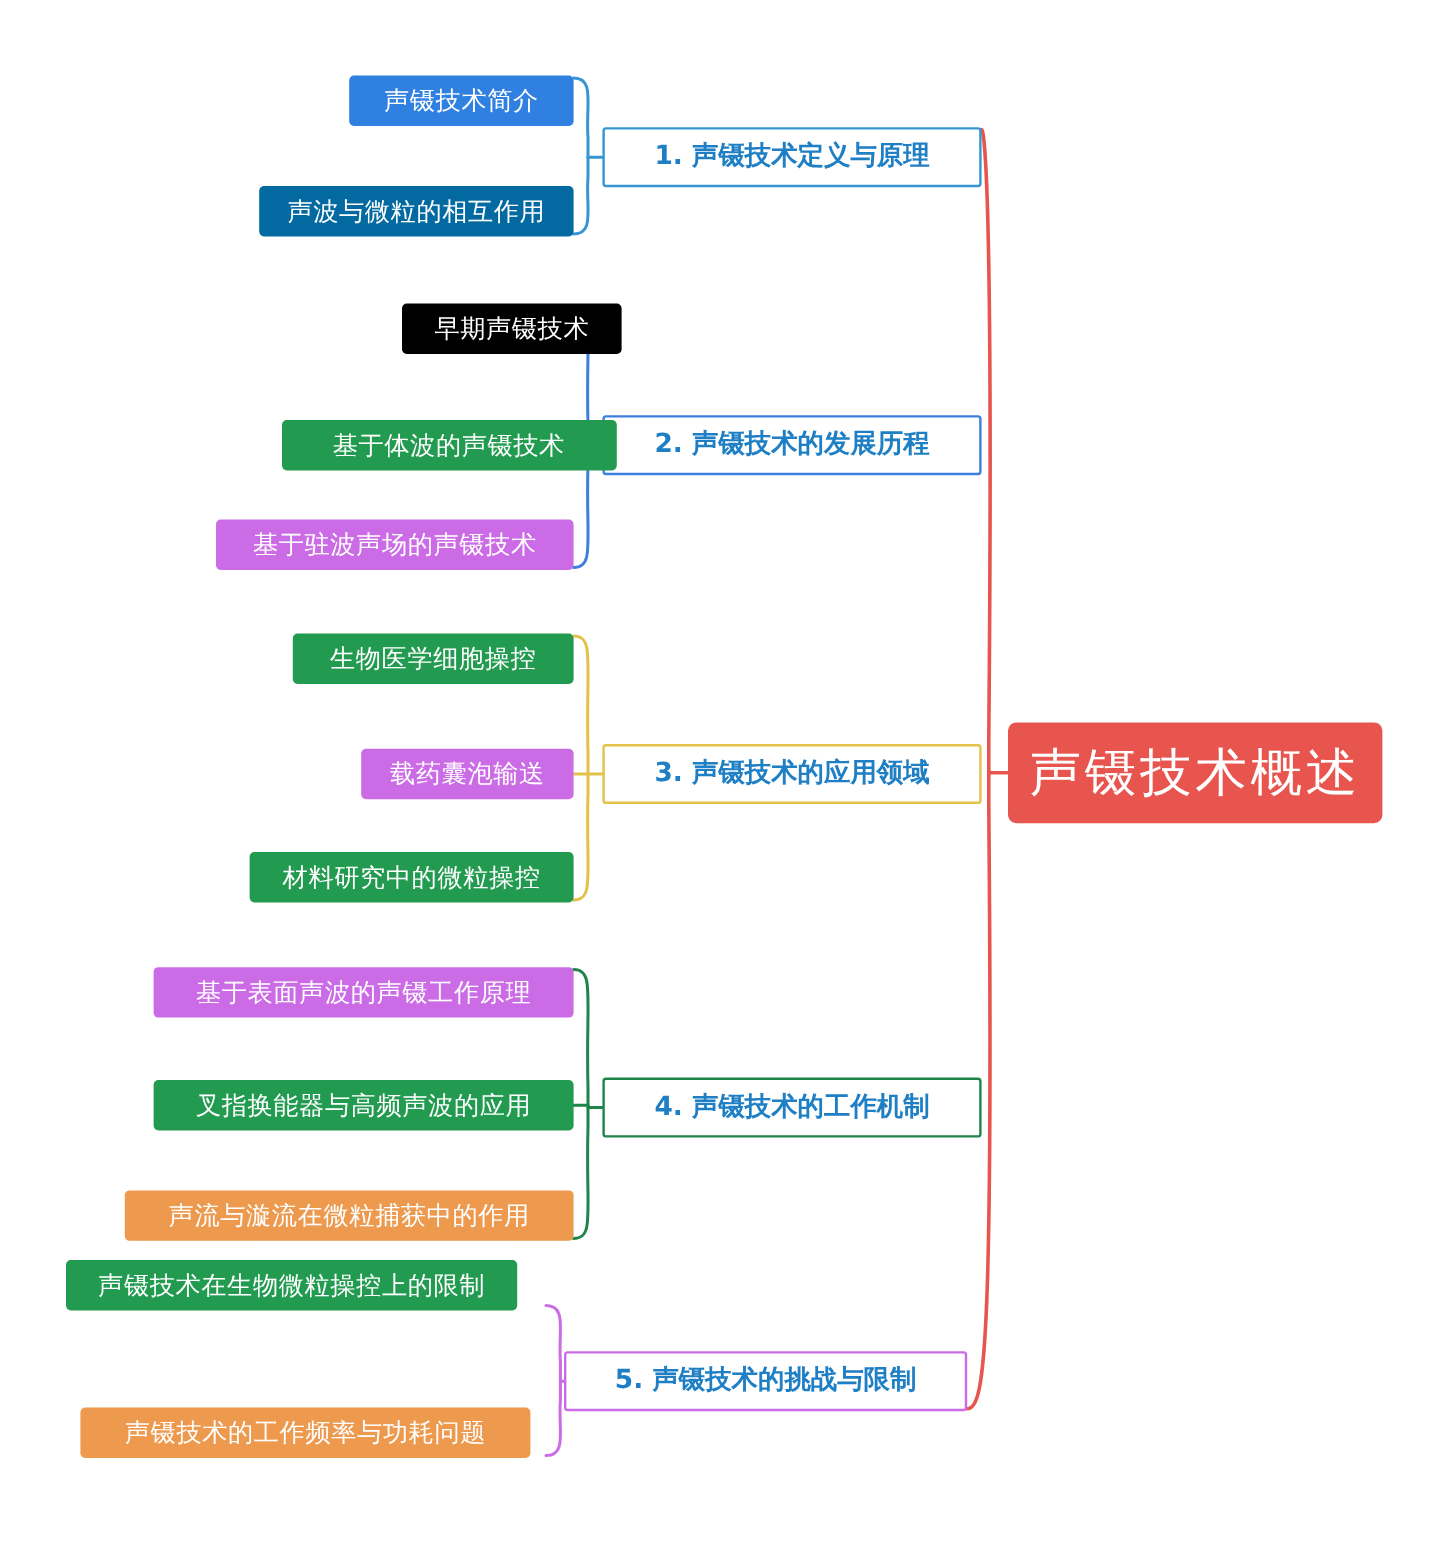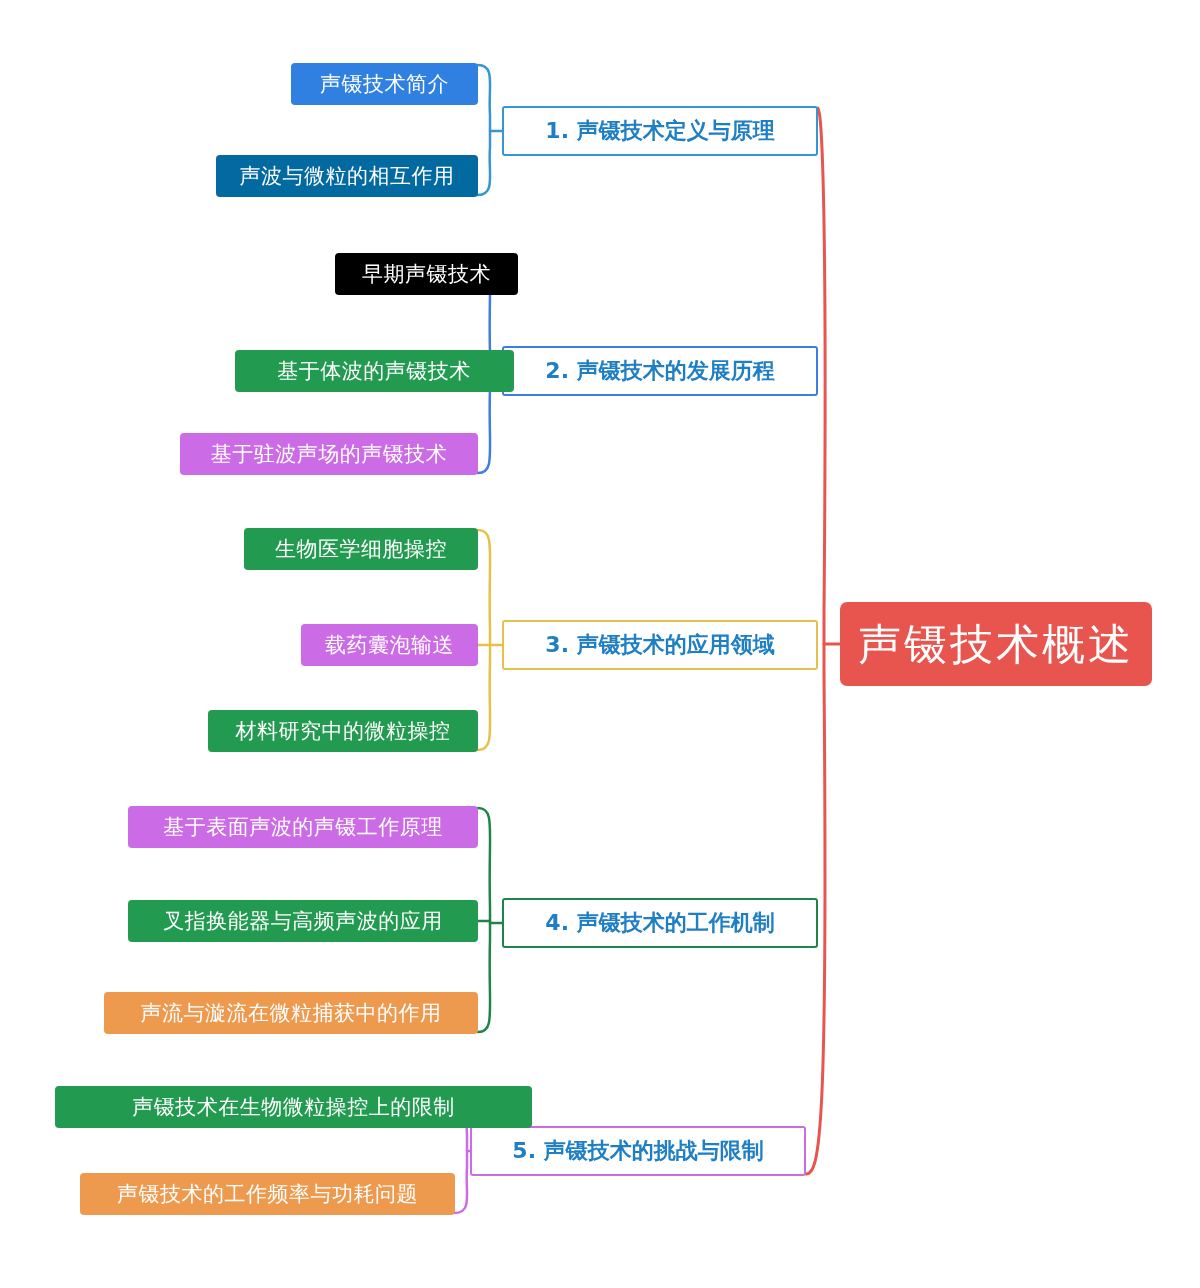--- a/index.html
+++ b/index.html
@@ -102,16 +102,16 @@
     <div class="node leaf" style="left: 180px; top: 433px; width: 298px; height: 42px; background: rgb(203, 108, 230);">基于驻波声场的声镊技术</div>
     <div class="node branch" style="left: 502px; top: 620px; width: 316px; height: 50px; border-color: rgb(227, 193, 74);">3. 声镊技术的应用领域</div>
     <div class="node leaf" style="left: 244px; top: 528px; width: 234px; height: 42px; background: rgb(34, 155, 81);">生物医学细胞操控</div>
     <div class="node leaf" style="left: 301px; top: 624px; width: 177px; height: 42px; background: rgb(203, 108, 230);">载药囊泡输送</div>
     <div class="node leaf" style="left: 208px; top: 710px; width: 270px; height: 42px; background: rgb(34, 155, 81); text-align: right;">材料研究中的微粒操控</div>
     <div class="node branch" style="left: 502px; top: 898px; width: 316px; height: 50px; border-color: rgb(30, 132, 73);">4. 声镊技术的工作机制</div>
     <div class="node leaf" style="left: 128px; top: 806px; width: 350px; height: 42px; background: rgb(203, 108, 230);">基于表面声波的声镊工作原理</div>
     <div class="node leaf" style="left: 128px; top: 900px; width: 350px; height: 42px; background: rgb(34, 155, 81);">叉指换能器与高频声波的应用</div>
     <div class="node leaf" style="left: 104px; top: 992px; width: 374px; height: 42px; background: rgb(237, 154, 79);">声流与漩流在微粒捕获中的作用</div>
     <div class="node branch" style="left: 470px; top: 1126px; width: 336px; height: 50px; border-color: rgb(203, 108, 230);">5. 声镊技术的挑战与限制</div>
-    <div class="node leaf" style="left: 55px; top: 1086px; width: 477px; height: 42px; background: rgb(34, 155, 81);">声镊技术在生物微粒操控上的限制</div>
-    <div class="node leaf" style="left: 80px; top: 1173px; width: 375px; height: 42px; background: rgb(237, 154, 79);">声镊技术的工作频率与功耗问题</div>
+    <div class="node leaf" style="left: 55px; top: 1050px; width: 376px; height: 42px; background: rgb(34, 155, 81);">声镊技术在生物微粒操控上的限制</div>
+    <div class="node leaf" style="left: 67px; top: 1173px; width: 375px; height: 42px; background: rgb(237, 154, 79);">声镊技术的工作频率与功耗问题</div>
     <div class="node root" style="left: 840px; top: 602px; width: 312px; height: 84px; background: rgb(232, 85, 78);">声镊技术概述</div>
   </div>
 
 </body></html>

